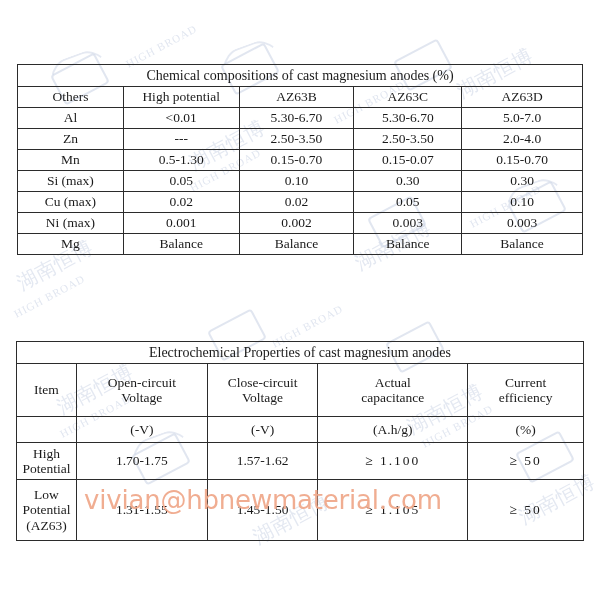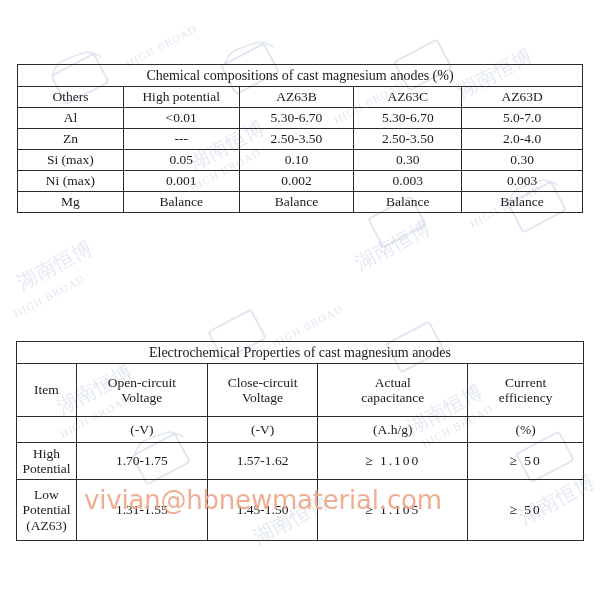--- a/index.html
+++ b/index.html
@@ -213,25 +213,39 @@
           <td>5.0-7.0</td>
         </tr>
         <tr>
           <td>Zn</td>
           <td>---</td>
           <td>2.50-3.50</td>
           <td>2.50-3.50</td>
           <td>2.0-4.0</td>
         </tr>
         <tr>
+          <td>Mn</td>
+          <td>0.5-1.30</td>
+          <td>0.15-0.70</td>
+          <td>0.15-0.07</td>
+          <td>0.15-0.70</td>
+        </tr>
+        <tr>
           <td>Si (max)</td>
           <td>0.05</td>
           <td>0.10</td>
           <td>0.30</td>
           <td>0.30</td>
+        </tr>
+        <tr>
+          <td>Cu (max)</td>
+          <td>0.02</td>
+          <td>0.02</td>
+          <td>0.05</td>
+          <td>0.10</td>
         </tr>
         <tr>
           <td>Ni (max)</td>
           <td>0.001</td>
           <td>0.002</td>
           <td>0.003</td>
           <td>0.003</td>
         </tr>
         <tr>
           <td>Mg</td>

